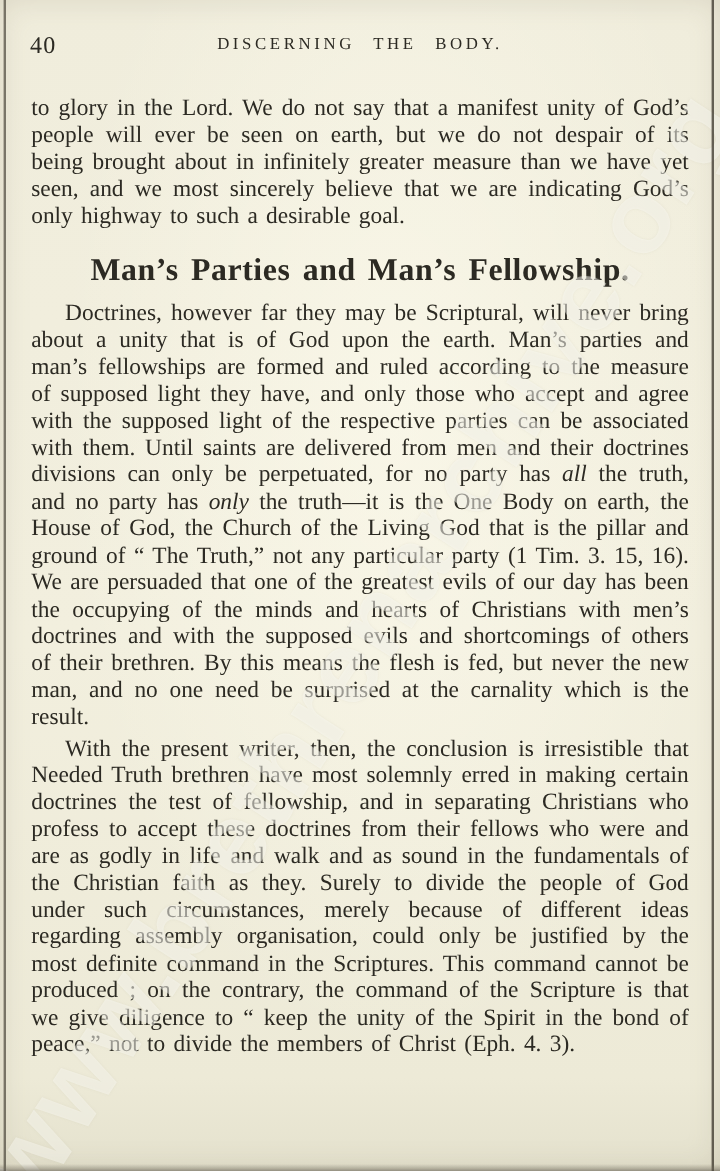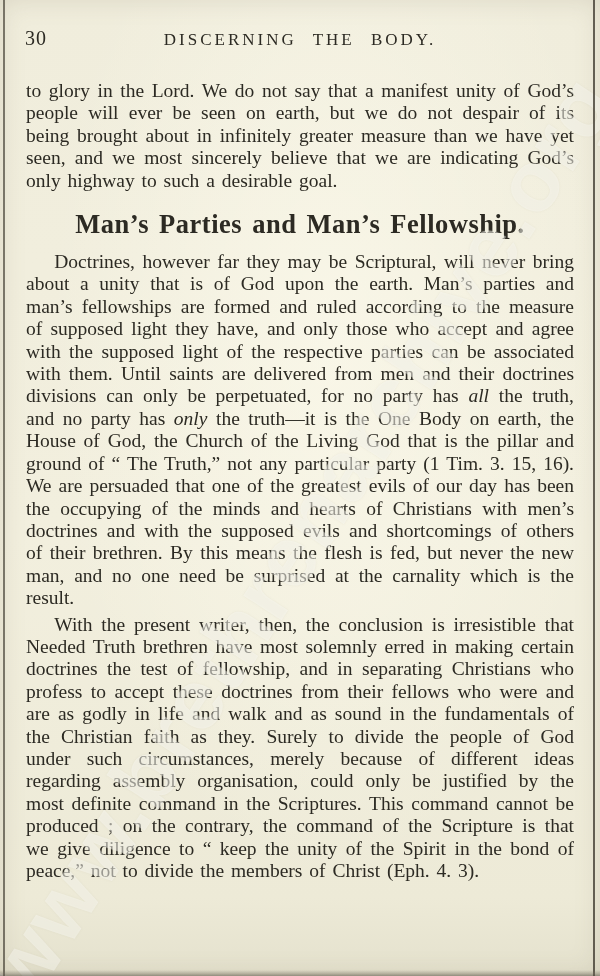--- a/index.html
+++ b/index.html
@@ -60,21 +60,21 @@
     z-index: 2;
   }
   .page-number {
     position: absolute; left: 0; top: 0;
     font-size: 20px;
     letter-spacing: 1px;
   }
   .running-header {
     position: absolute; left: 0; right: 0; top: 3px;
     text-align: center;
-    font-size: 17px;
+    font-size: 14px;
     letter-spacing: 3px;
     word-spacing: 9px;
   }
   .content {
     position: relative;
     margin: 31px 22px 0 22px;
     z-index: 2;
     font-size: 19.5px;
     line-height: 22.4px;
     text-align: justify;
@@ -99,21 +99,21 @@
 
 <div class="page">
 
   <div class="edge edge-left"></div>
   <div class="edge edge-right"></div>
   <div class="bottom-shadow"></div>
 
   <div class="watermark">www.brethrenarchive.org</div>
 
   <header class="page-header">
-    <span class="page-number">30</span>
+    <span class="page-number">40</span>
     <span class="running-header">DISCERNING THE BODY.</span>
   </header>
 
   <main class="content">
     <p class="para">to glory in the Lord.  We do not say that a manifest unity of God’s people will ever be seen on earth, but we do not despair of its being brought about in infinitely greater measure than we have yet seen, and we most sincerely believe that we are indicating God’s only highway to such a desirable goal.</p>
 
     <h1 class="section-heading">Man’s Parties and Man’s Fellowship.</h1>
 
     <p class="para indent"><span>Doctrines, however far they may be Scriptural, will never bring about a unity that is of God upon the earth.  Man’s parties and man’s fellowships are formed and ruled according to the measure of supposed light they have, and only those who accept and agree with the supposed light of the respective parties can be associated with them.  Until saints are delivered from men and their doctrines divisions can only be perpetuated, for no party has </span><em>all</em><span> the truth, and no party has </span><em>only</em><span> the truth—it is the One Body on earth, the House of God, the Church of the Living God that is the pillar and ground of “ The Truth,” not any particular party (1 Tim. 3. 15, 16).  We are persuaded that one of the greatest evils of our day has been the occupying of the minds and hearts of Christians with men’s doctrines and with the supposed evils and shortcomings of others of their brethren.  By this means the flesh is fed, but never the new man, and no one need be surprised at the carnality which is the result.</span></p>
 

